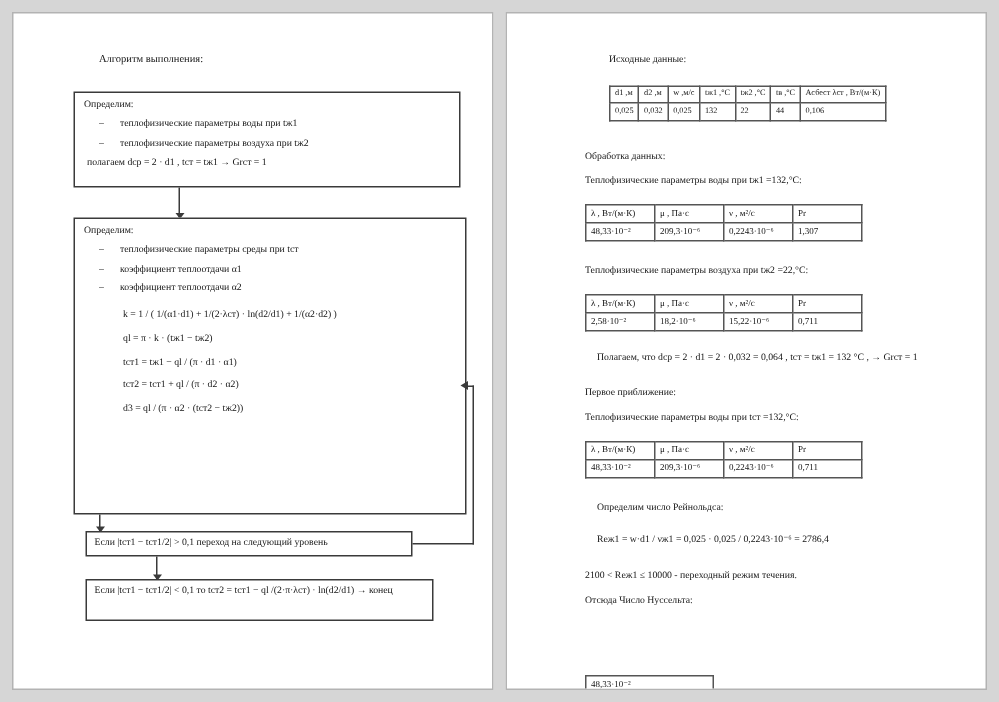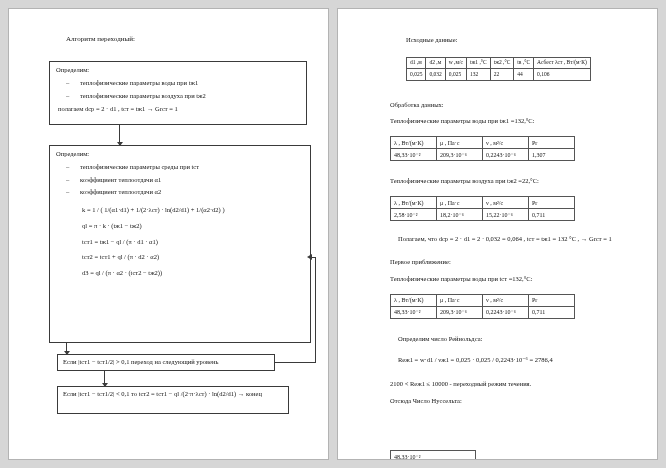--- a/index.html
+++ b/index.html
@@ -72,21 +72,21 @@
     border:1px solid #555; padding:1.5px 3px; width:86px; height:14px;
     font-size:6px; background:#fff;
   }
 </style>
 </head>
 <body>
 
 <div class="canvas">
 
   <div class="page">
-    <div class="lp-title">Алгоритм переходный:</div>
+    <div class="lp-title">Алгоритм выполнения:</div>
 
     <div class="box box1">
       <div class="box-heading">Определим:</div>
       <div class="bullet-row">
         <span class="dash">–</span>
         <span>теплофизические параметры воды при tж1</span>
       </div>
       <div class="bullet-row">
         <span class="dash">–</span>
         <span>теплофизические параметры воздуха при tж2</span>

